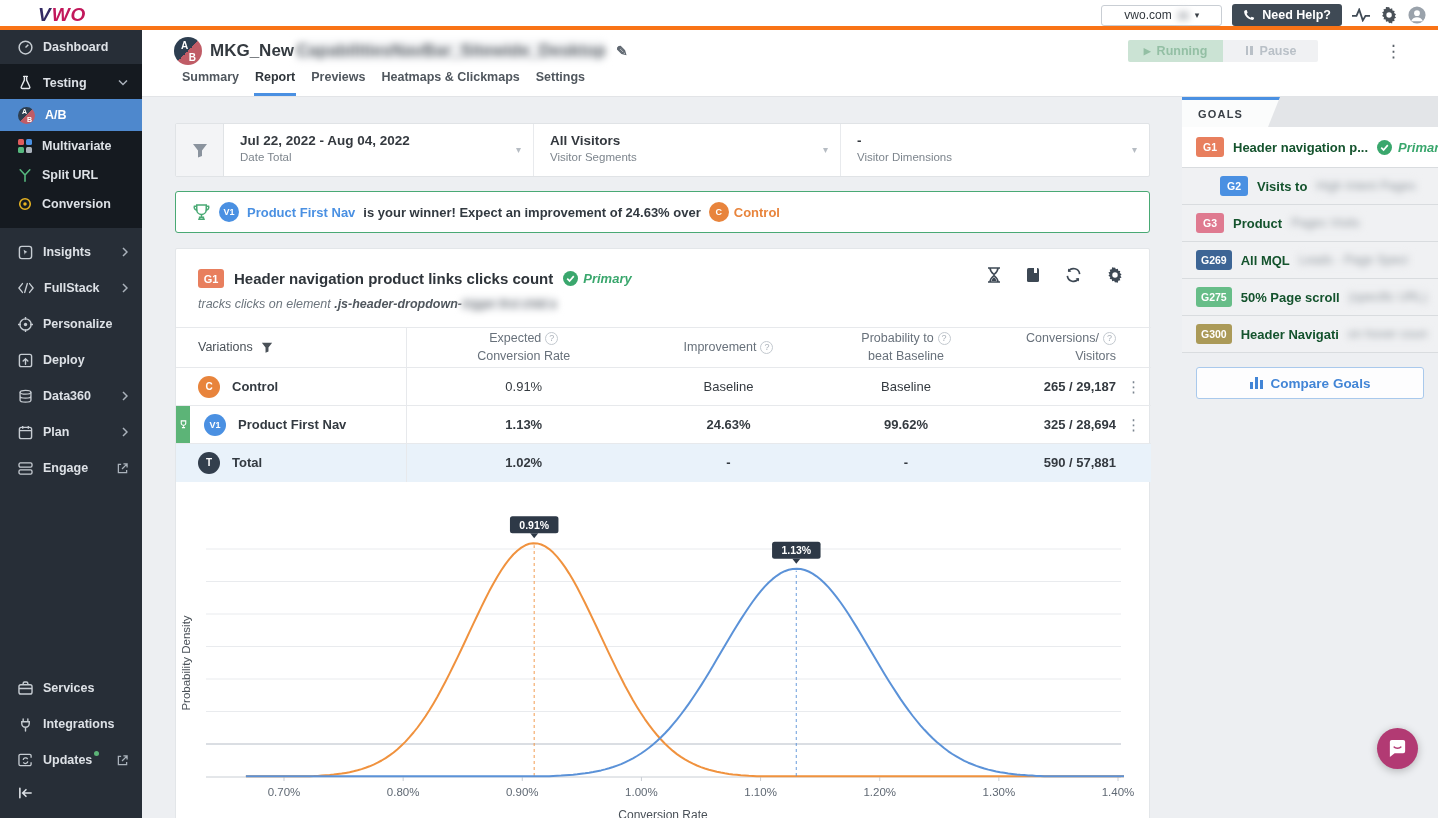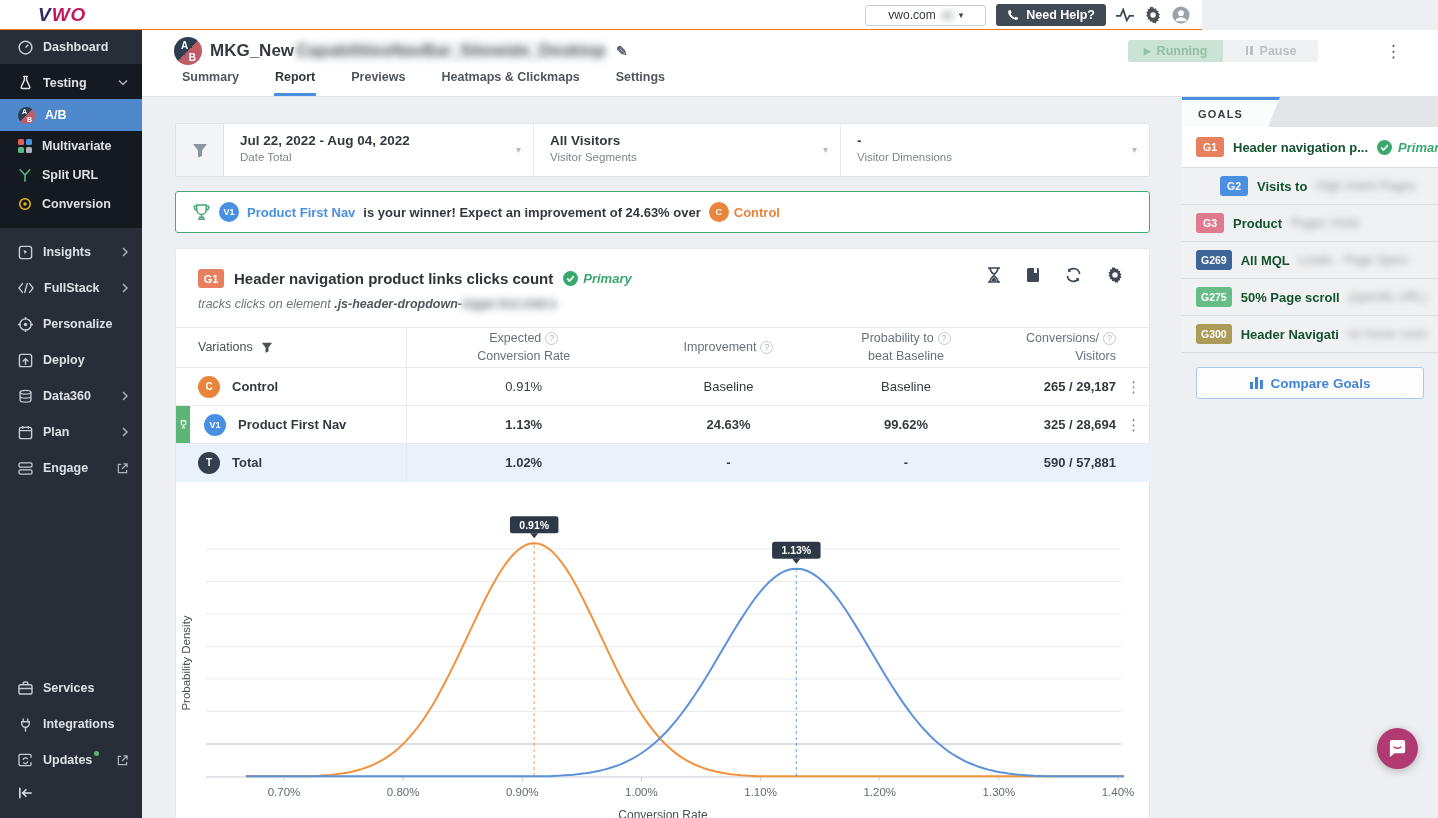--- a/index.html
+++ b/index.html
@@ -1,19 +1,19 @@
 <!DOCTYPE html>
 <html><head>
 <meta charset="utf-8">
 <style>
   * { margin:0; padding:0; box-sizing:border-box; }
   html,body { width:1438px; height:818px; overflow:hidden; font-family:"Liberation Sans", sans-serif; background:#edeff2; position:relative; }
 
   
-  .topbar { position:absolute; left:0; top:0; width:1202px; height:30px; background:#fff; border-bottom:1px solid #f97316; z-index:30; display:flex; align-items:center; }
+  .topbar { position:absolute; left:0; top:0; width:1438px; height:30px; background:#fff; border-bottom:4px solid #f97316; z-index:30; display:flex; align-items:center; }
   .logo { position:absolute; left:38px; top:4px; font-weight:700; font-size:19px; letter-spacing:1px; font-style:italic; }
   .logo .v { color:#332a63; } .logo .wo { color:#c2185b; }
   .topbar-right { position:absolute; right:12px; top:0; height:30px; display:flex; align-items:center; gap:10px; }
   .domain-select { display:flex; align-items:center; gap:6px; border:1px solid #c9ced4; border-radius:3px; height:21px; padding:0 22px; font-size:12px; font-weight:400; color:#32383e; background:#fff; cursor:pointer;margin-left:48px; }
   .domain-select .caret { font-size:9px; color:#3a4047; }
   .need-help { display:flex; align-items:center; gap:7px; background:#3f4a55; color:#fff; border:none; border-radius:3px; height:22px; padding:0 11px; font-size:12.5px; font-weight:700; cursor:pointer; }
   .tb-icon { width:18px; height:18px; display:flex; align-items:center; justify-content:center; color:#4a5158; cursor:pointer; }
 
   
   .sidebar { position:absolute; left:0; top:30px; width:142px; height:788px; background:#272e37; z-index:20; }
@@ -35,21 +35,21 @@
   .mv-grid i { border-radius:1.5px; }
 
   
   .main-header { position:absolute; left:142px; top:30px; width:1296px; height:67px; background:#fff; border-bottom:1px solid #e2e4e7; z-index:10; }
   .exp-avatar { position:absolute; left:32px; top:7px; width:28px; height:28px; border-radius:50%; background:linear-gradient(135deg,#2d3e50 50%,#c05c66 50%); }
   .exp-avatar i { position:absolute; font-style:normal; font-size:10px; font-weight:700; color:#fff; }
   .exp-avatar .a { left:7px; top:3px; } .exp-avatar .b { right:6px; bottom:2px; }
   .exp-title { position:absolute; left:68px; top:11px; font-size:17px; font-weight:700; color:#343a40; display:flex; align-items:center; gap:6px; white-space:nowrap; }
   .blurred { filter:blur(3.5px); color:#61676d; background:#f1f2f4; border-radius:3px; }
   .pencil { font-size:14px; color:#5f6770; filter:none; cursor:pointer; margin-left:4px; }
-  .tabs { position:absolute; left:39px; bottom:0; display:flex; gap:34px; }
+  .tabs { position:absolute; left:39px; bottom:0; display:flex; gap:14px; }
   .tab { font-size:12.5px; font-weight:700; color:#50575e; padding:0 1px 9px 1px; cursor:pointer; border-bottom:3px solid transparent; }
   .tab.active { color:#2f353b; border-bottom-color:#4a90e2; }
   .run-group { position:absolute; right:120px; top:10px; display:flex; }
   .btn-running { width:95px; height:22px; background:#cbe3d4; color:#93bfa4; font-size:12.5px; font-weight:700; border:none; border-radius:2px 0 0 2px; display:flex; align-items:center; justify-content:center; gap:6px; cursor:pointer; }
   .btn-pause { width:95px; height:22px; background:#f0f1f3; color:#b9c0c7; font-size:12.5px; font-weight:700; border:none; border-radius:0 2px 2px 0; display:flex; align-items:center; justify-content:center; gap:6px; cursor:pointer; }
   .pause-bars i { display:inline-block; width:2.5px; height:9px; background:#b9c0c7; margin:0 1px; }
   .hdr-dots { position:absolute; right:36px; top:11px; font-size:17px; color:#5a626a; cursor:pointer; }
 
   
   .content { position:absolute; left:142px; top:97px; width:1040px; height:721px; }

